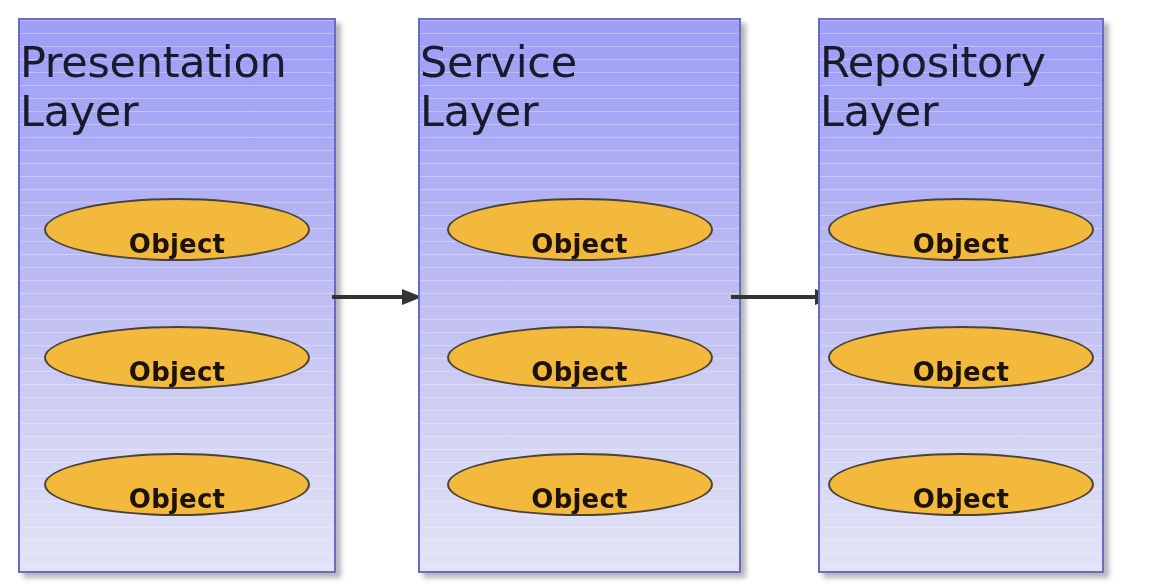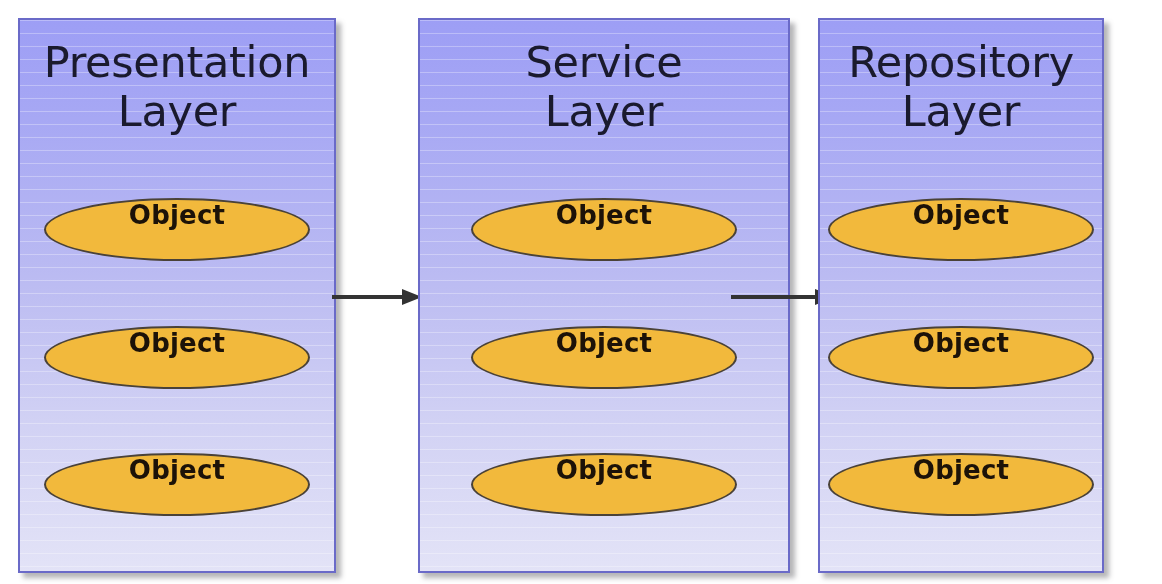--- a/index.html
+++ b/index.html
@@ -46,50 +46,49 @@
     background-image: repeating-linear-gradient(
       to bottom,
       rgba(255,255,255,0.30) 0px,
       rgba(255,255,255,0.30) 1px,
       rgba(255,255,255,0.0) 1px,
       rgba(255,255,255,0.0) 13px);
     pointer-events: none;
   }
 
   .layer-1 { left: 18px;  width: 318px; }
-  .layer-2 { left: 418px; width: 372px; padding-left: 32px; }
+  .layer-2 { left: 418px; width: 323px; padding-left: 32px; }
   .layer-3 { left: 818px; width: 286px; }
 
   
   .layer-title {
     position: absolute;
     left: 0;
     right: 0;
     top: 18px;
-    text-align: center;
     font-size: 43px;
     line-height: 1.13;
     font-weight: 400;
     color: #1a1a2e;
     letter-spacing: -0.3px;
     white-space: pre-line;
   }
 
   
   .object-node {
     position: absolute;
     left: 50%;
     transform: translateX(-50%);
     width: 266px;
     height: 63px;
     border-radius: 50%;
     background: #f2b93c;
     border: 2px solid #4a4238;
     display: flex;
-    align-items: flex-start;
+    align-items: flex-end;
     justify-content: center;
     box-sizing: border-box;
   }
   .object-node .object-label {
     font-size: 26px;
     font-weight: bold;
     color: #1c1208;
     letter-spacing: 0.2px;
   }
   .obj-slot-0 { top: 178px; }

